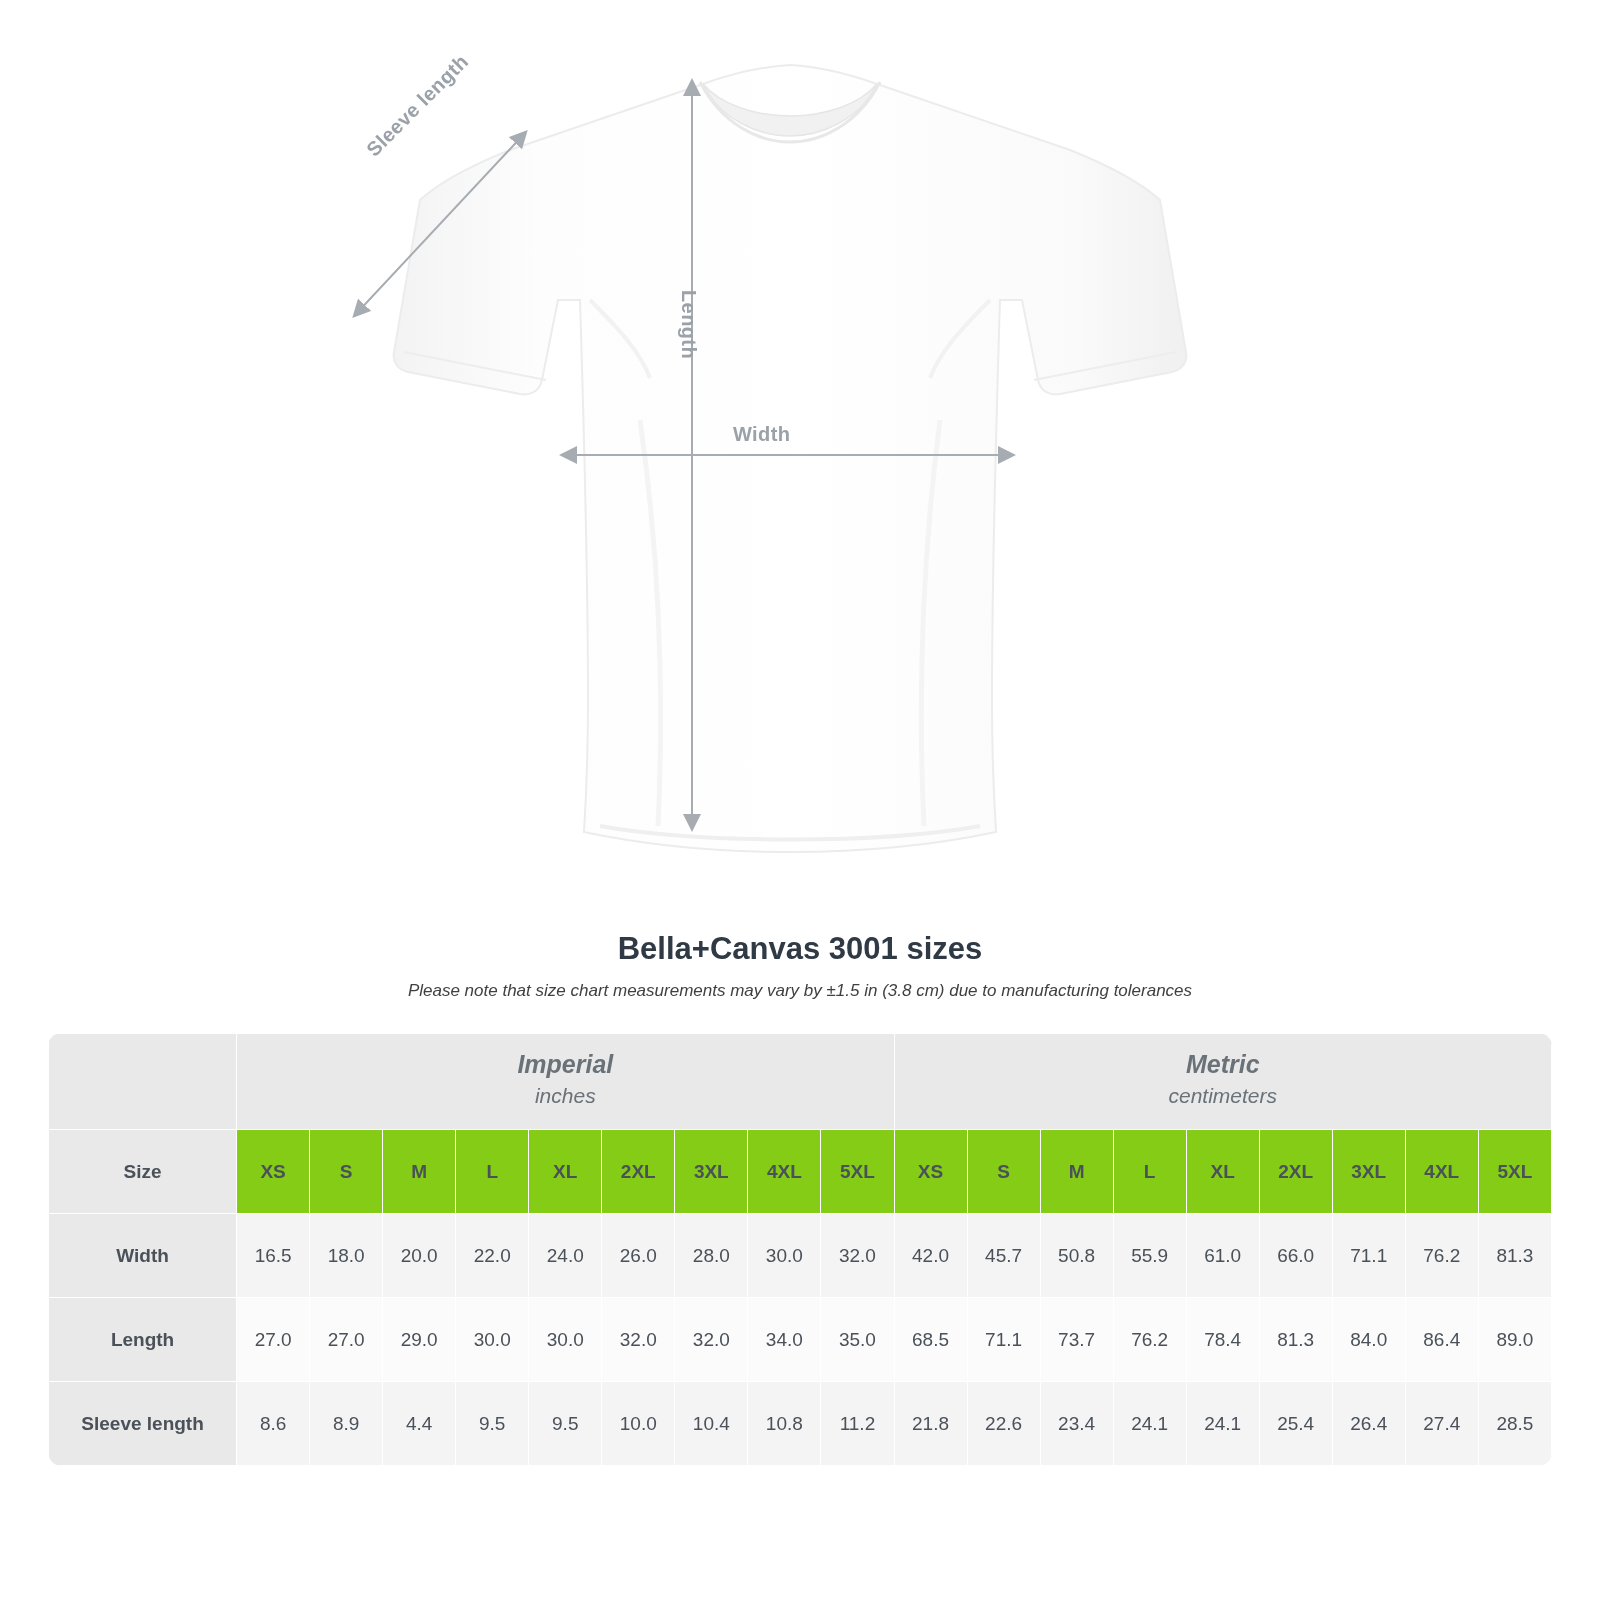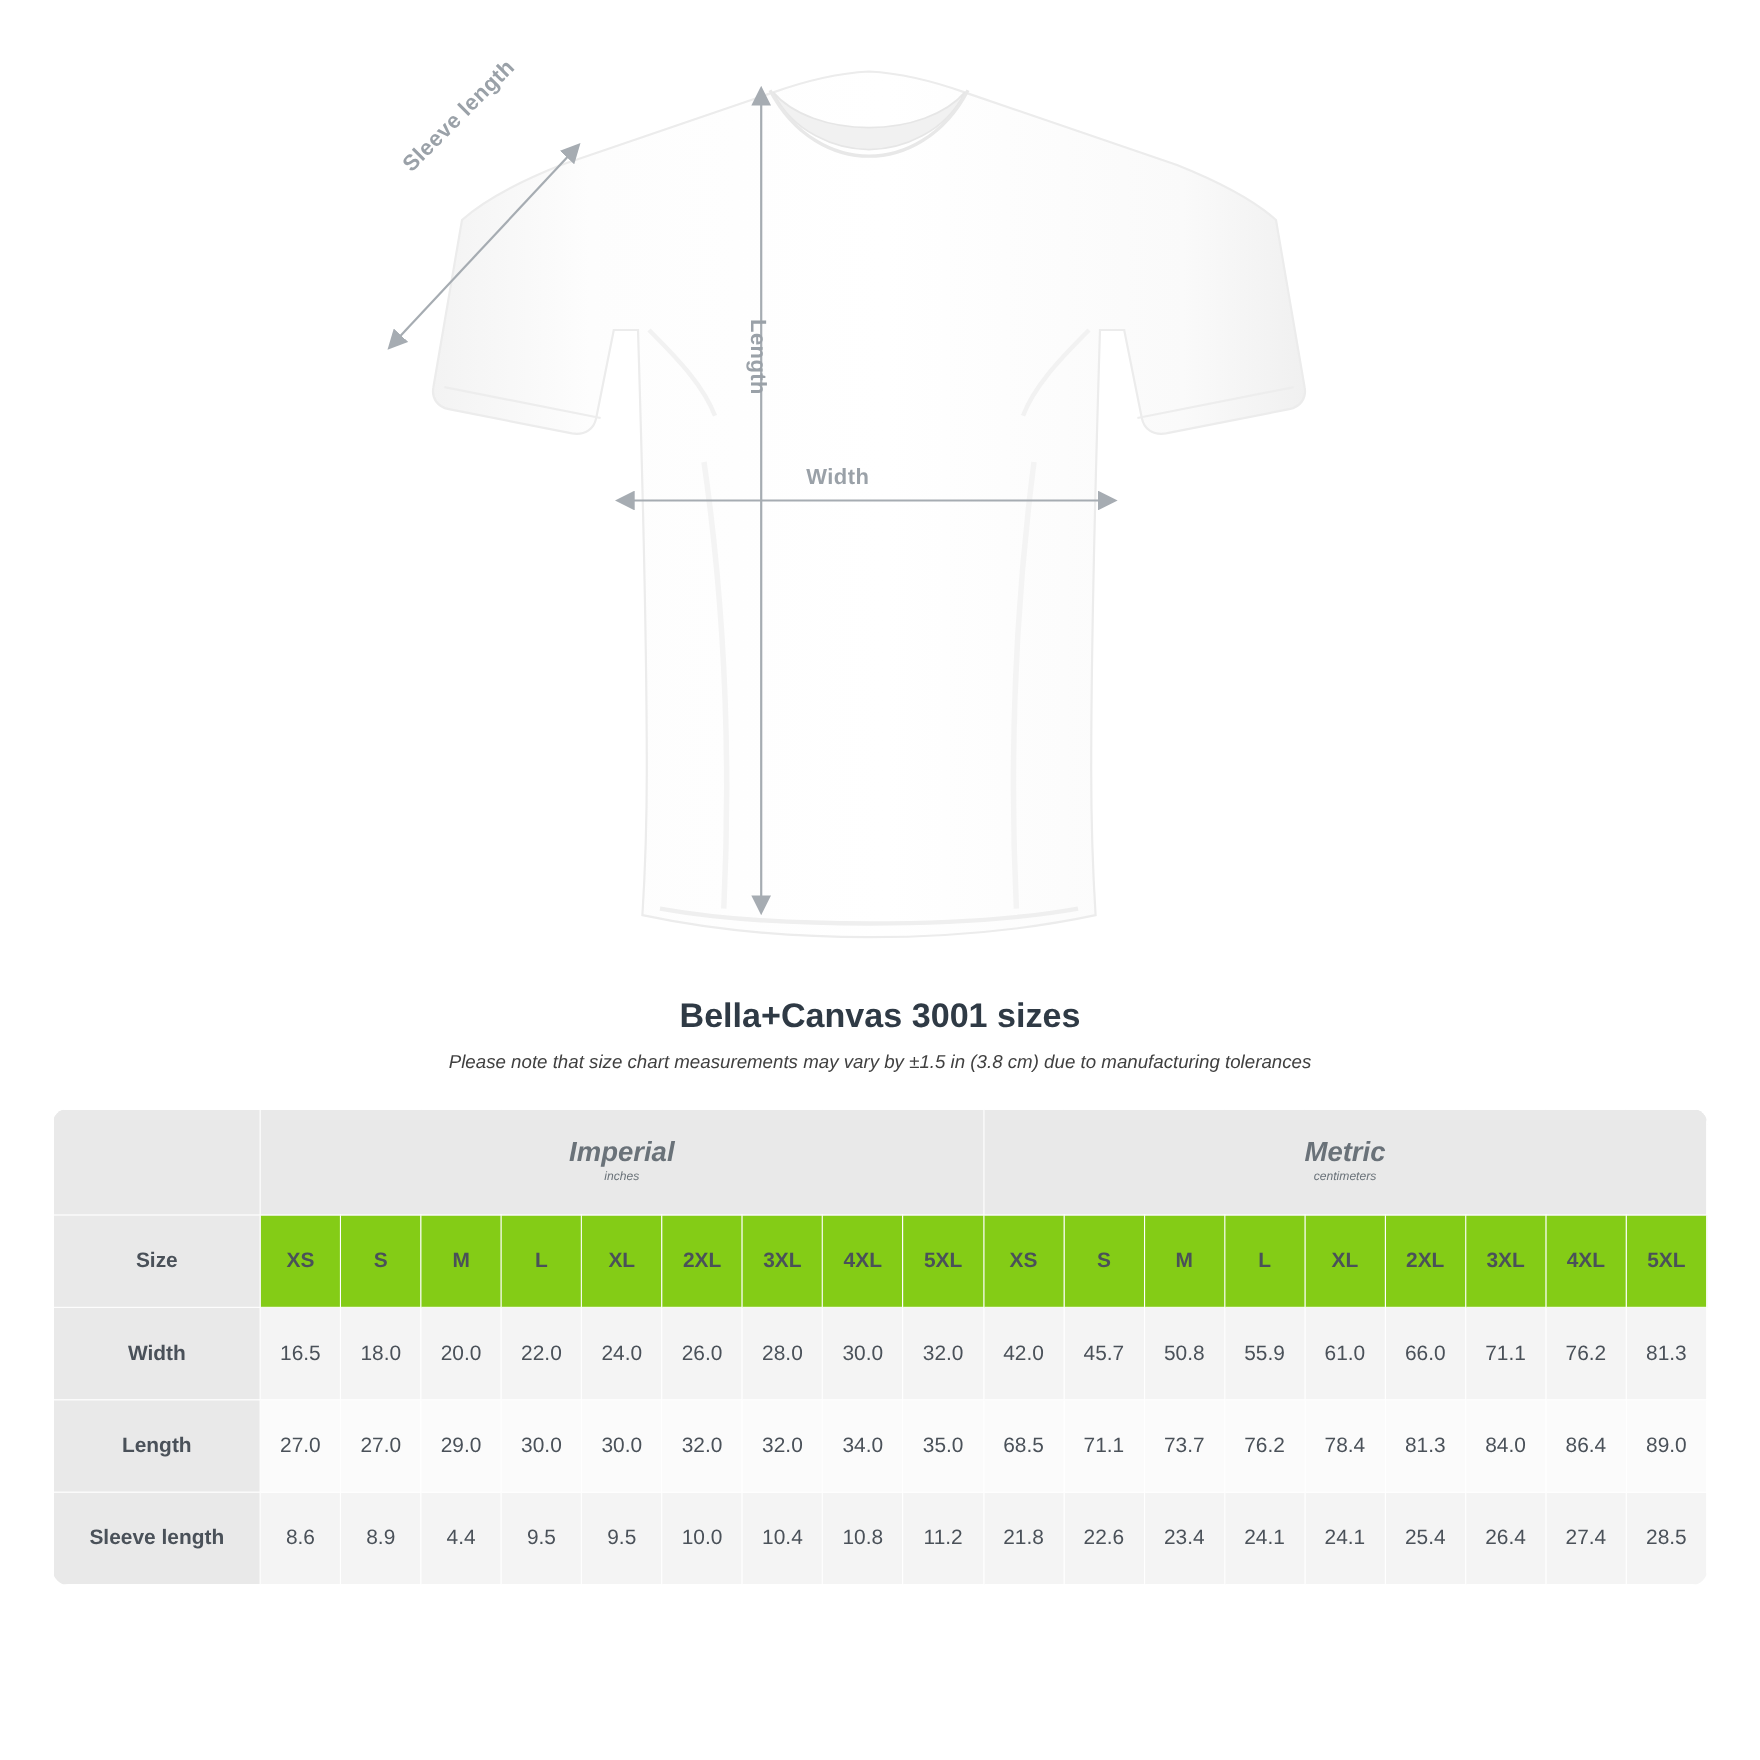--- a/index.html
+++ b/index.html
@@ -55,21 +55,21 @@
     transform: rotate(-45deg);
     transform-origin: left top;
   }
 
   
   .chart-heading {
     text-align: center;
     font-size: 31px;
     font-weight: bold;
     color: #2f3a45;
-    margin-top: 6px;
+    margin-top: 31px;
   }
   .chart-note {
     text-align: center;
     font-size: 17px;
     font-style: italic;
     color: #404040;
     margin-top: 14px;
   }
 
   
@@ -98,21 +98,21 @@
     background: #e9e9e9;
   }
   .unit-title {
     font-size: 25px;
     font-weight: bold;
     font-style: italic;
     color: #6a7279;
     line-height: 1.15;
   }
   .unit-sub {
-    font-size: 11px;
+    font-size: 21px;
     font-style: italic;
     color: #6a7279;
     font-weight: normal;
     line-height: 1.6;
   }
   .row-head {
     height: 84px;
   }
   .row-head td, .row-head th {
     font-weight: bold;

